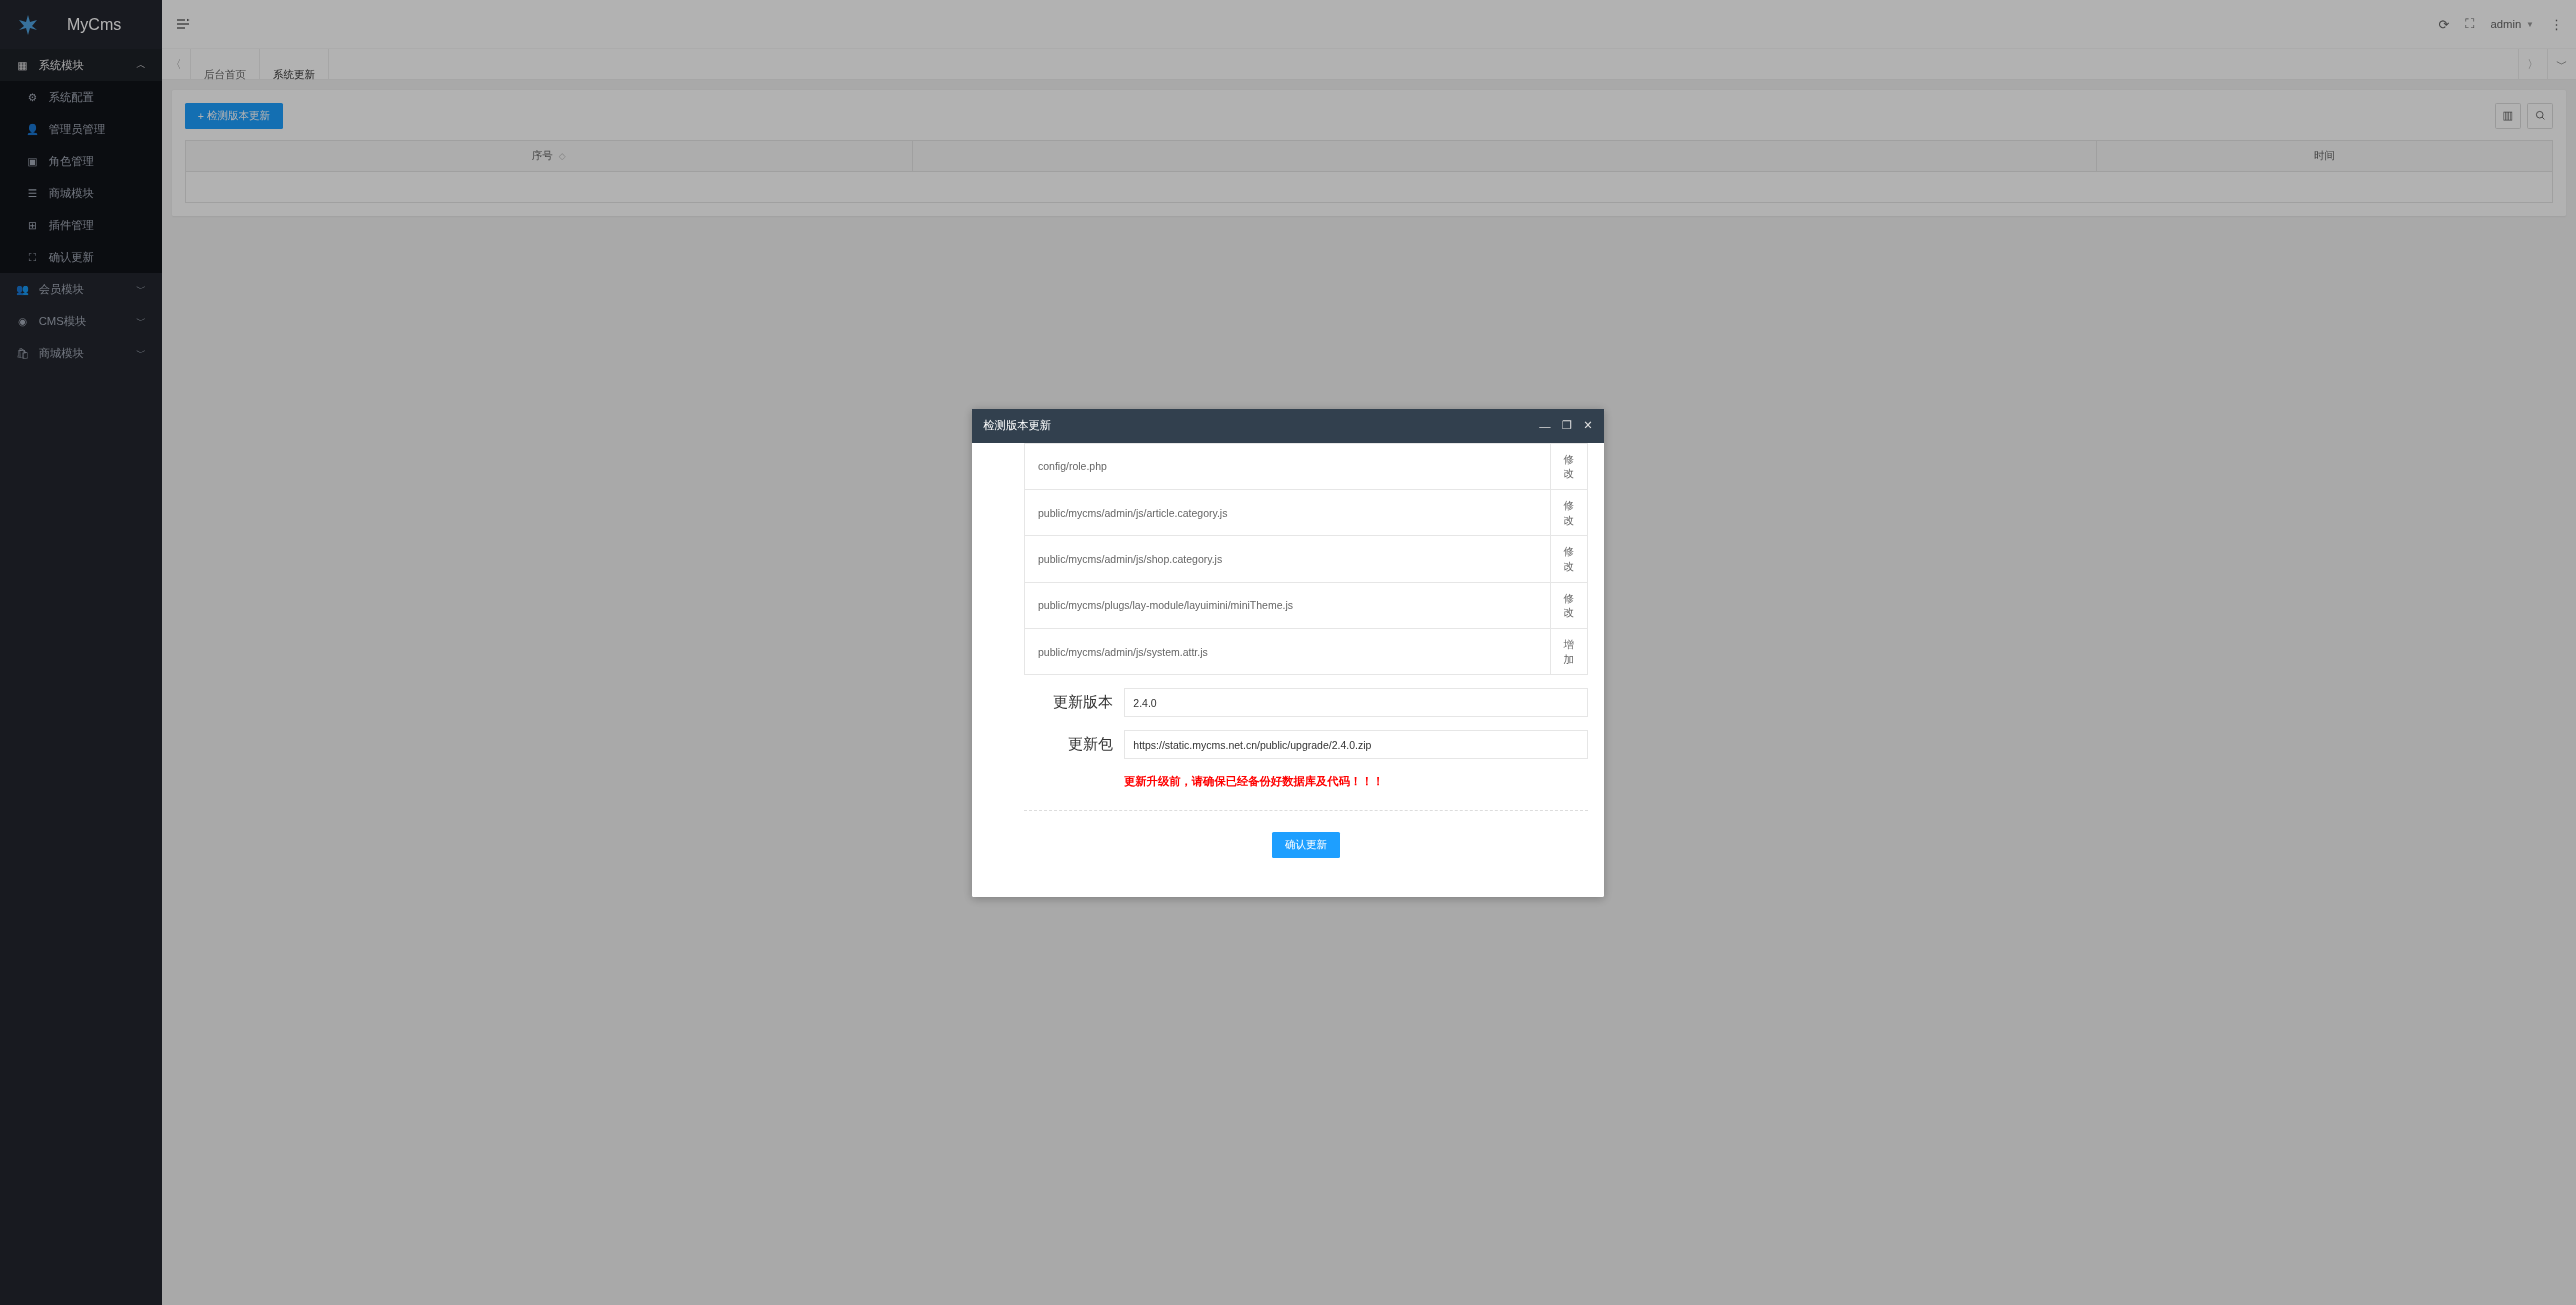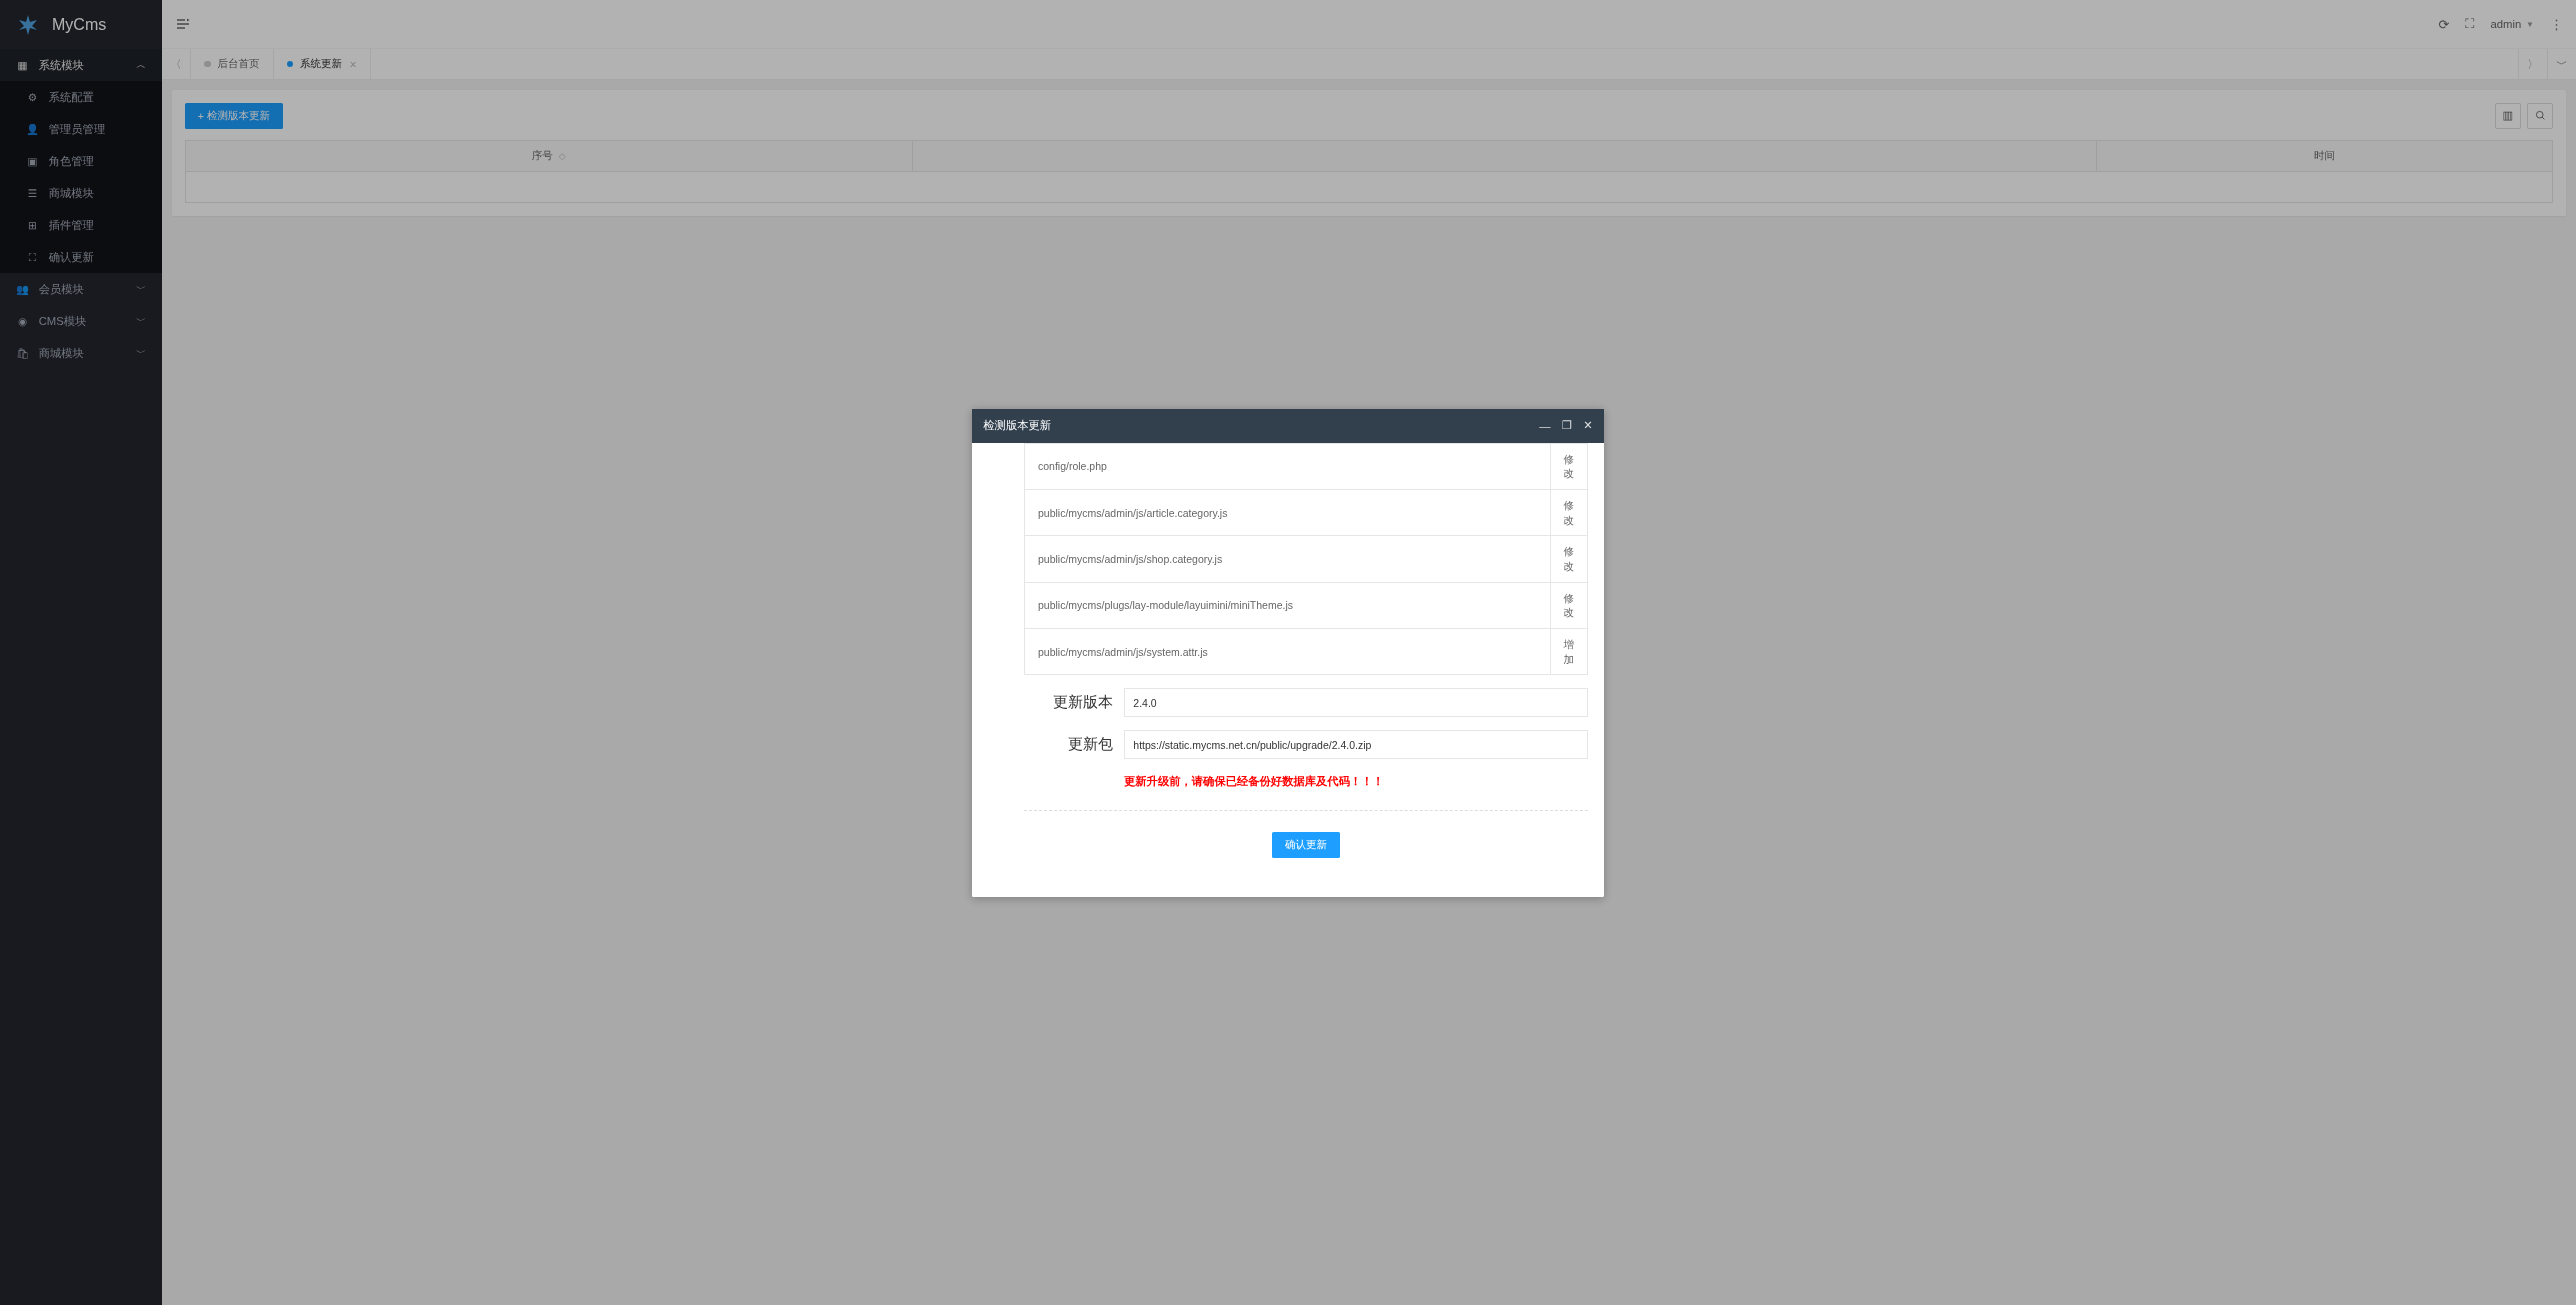--- a/index.html
+++ b/index.html
@@ -1,21 +1,21 @@
 <!DOCTYPE html>
 <html style="font-size:13px"><head>
 <meta charset="utf-8">
 <style>
 * { margin: 0; padding: 0; box-sizing: border-box; }
 body { font-family: "Helvetica Neue", Helvetica, Arial, "Microsoft YaHei", sans-serif; font-size: 11.3px; color: #333; background: #f2f2f2; overflow: hidden; }
 .layout { display: flex; height: 100vh; }
 
 
 .sidebar { width: 162px; background: #23262e; color: #a4abb8; display: flex; flex-direction: column; flex-shrink: 0; }
-.logo-box { height: 49px; display: flex; align-items: center; padding: 0 16px; gap: 12px; }
+.logo-box { height: 49px; display: flex; align-items: center; padding: 0 16px; gap: 27px; }
 .logo-icon { width: 24px; height: 24px; color: #4fa3e0; }
 .logo-text { color: #fff; font-size: 16px; font-weight: 500; }
 .menu { flex: 1; overflow-y: auto; }
 .menu-item { display: flex; align-items: center; padding: 0 16px; height: 32px; cursor: pointer; gap: 9.7px; font-size: 11.3px; }
 .menu-item.group-header { background: #1e2128; color: #eee; }
 .menu-item .chevron { margin-left: auto; font-size: 9.7px; }
 .menu-item .m-icon { width: 13px; text-align: center; font-size: 10.5px; }
 .submenu { background: #111319; }
 .submenu .menu-item { padding-left: 26px; }
 
@@ -25,21 +25,21 @@
 .topbar-left { display: flex; align-items: center; }
 .hamburger-icon { width: 16px; height: 16px; cursor: pointer; }
 .topbar-right { margin-left: auto; display: flex; align-items: center; gap: 16px; color: #666; }
 .topbar-right .tb-icon { cursor: pointer; font-size: 13px; }
 .topbar-user { display: flex; align-items: center; gap: 4.9px; cursor: pointer; }
 
 .tabbar { height: 31px; background: #fff; border-bottom: 0.8px solid #eee; display: flex; align-items: stretch; }
 .tabbar-scroll-btn { width: 29px; display: flex; align-items: center; justify-content: center; cursor: pointer; color: #999; border-right: 0.8px solid #eee; }
 .tabbar-scroll-btn.right { border-left: 0.8px solid #eee; border-right: none; }
 .tabbar-tabs { flex: 1; display: flex; align-items: stretch; }
-.tab { display: flex; align-items: center; padding: 0 13px; gap: 7px; border-right: 0.8px solid #eee; cursor: pointer; font-size: 10.5px; color: #666; }
+.tab { display: flex; align-items: center; padding: 0 13px; gap: 19px; border-right: 0.8px solid #eee; cursor: pointer; font-size: 10.5px; color: #666; flex-direction: column; }
 .tab .dot { width: 6.5px; height: 6.5px; border-radius: 50%; background: #ccc; }
 .tab.active { color: #333; }
 .tab.active .dot { background: #1E9FFF; }
 .tab .close-x { color: #bbb; font-size: 9.7px; }
 .tabbar-more { width: 29px; display: flex; align-items: center; justify-content: center; cursor: pointer; color: #666; border-left: 0.8px solid #eee; }
 
 .content { flex: 1; padding: 9.7px; overflow: auto; }
 .card { background: #fff; border-radius: 1.6px; padding: 13px; box-shadow: 0 0.8px 1.6px rgba(0,0,0,.05); }
 .btn { display: inline-flex; align-items: center; gap: 3.2px; background: #1E9FFF; color: #fff; border: none; padding: 0 13px; height: 26px; font-size: 10.5px; border-radius: 1.6px; cursor: pointer; }
 .toolbar-row { display: flex; align-items: center; justify-content: space-between; margin-bottom: 11.3px; }

